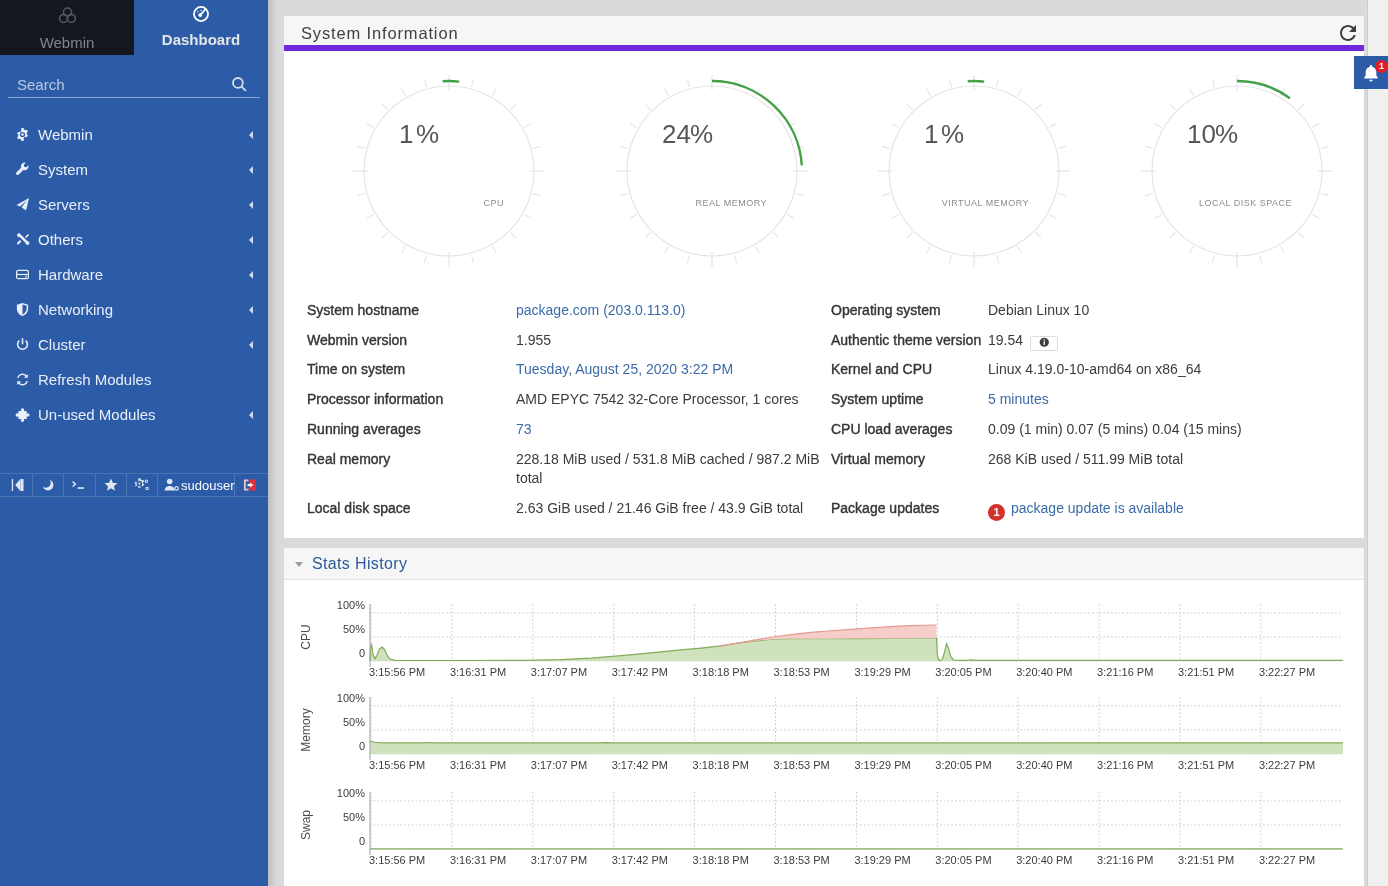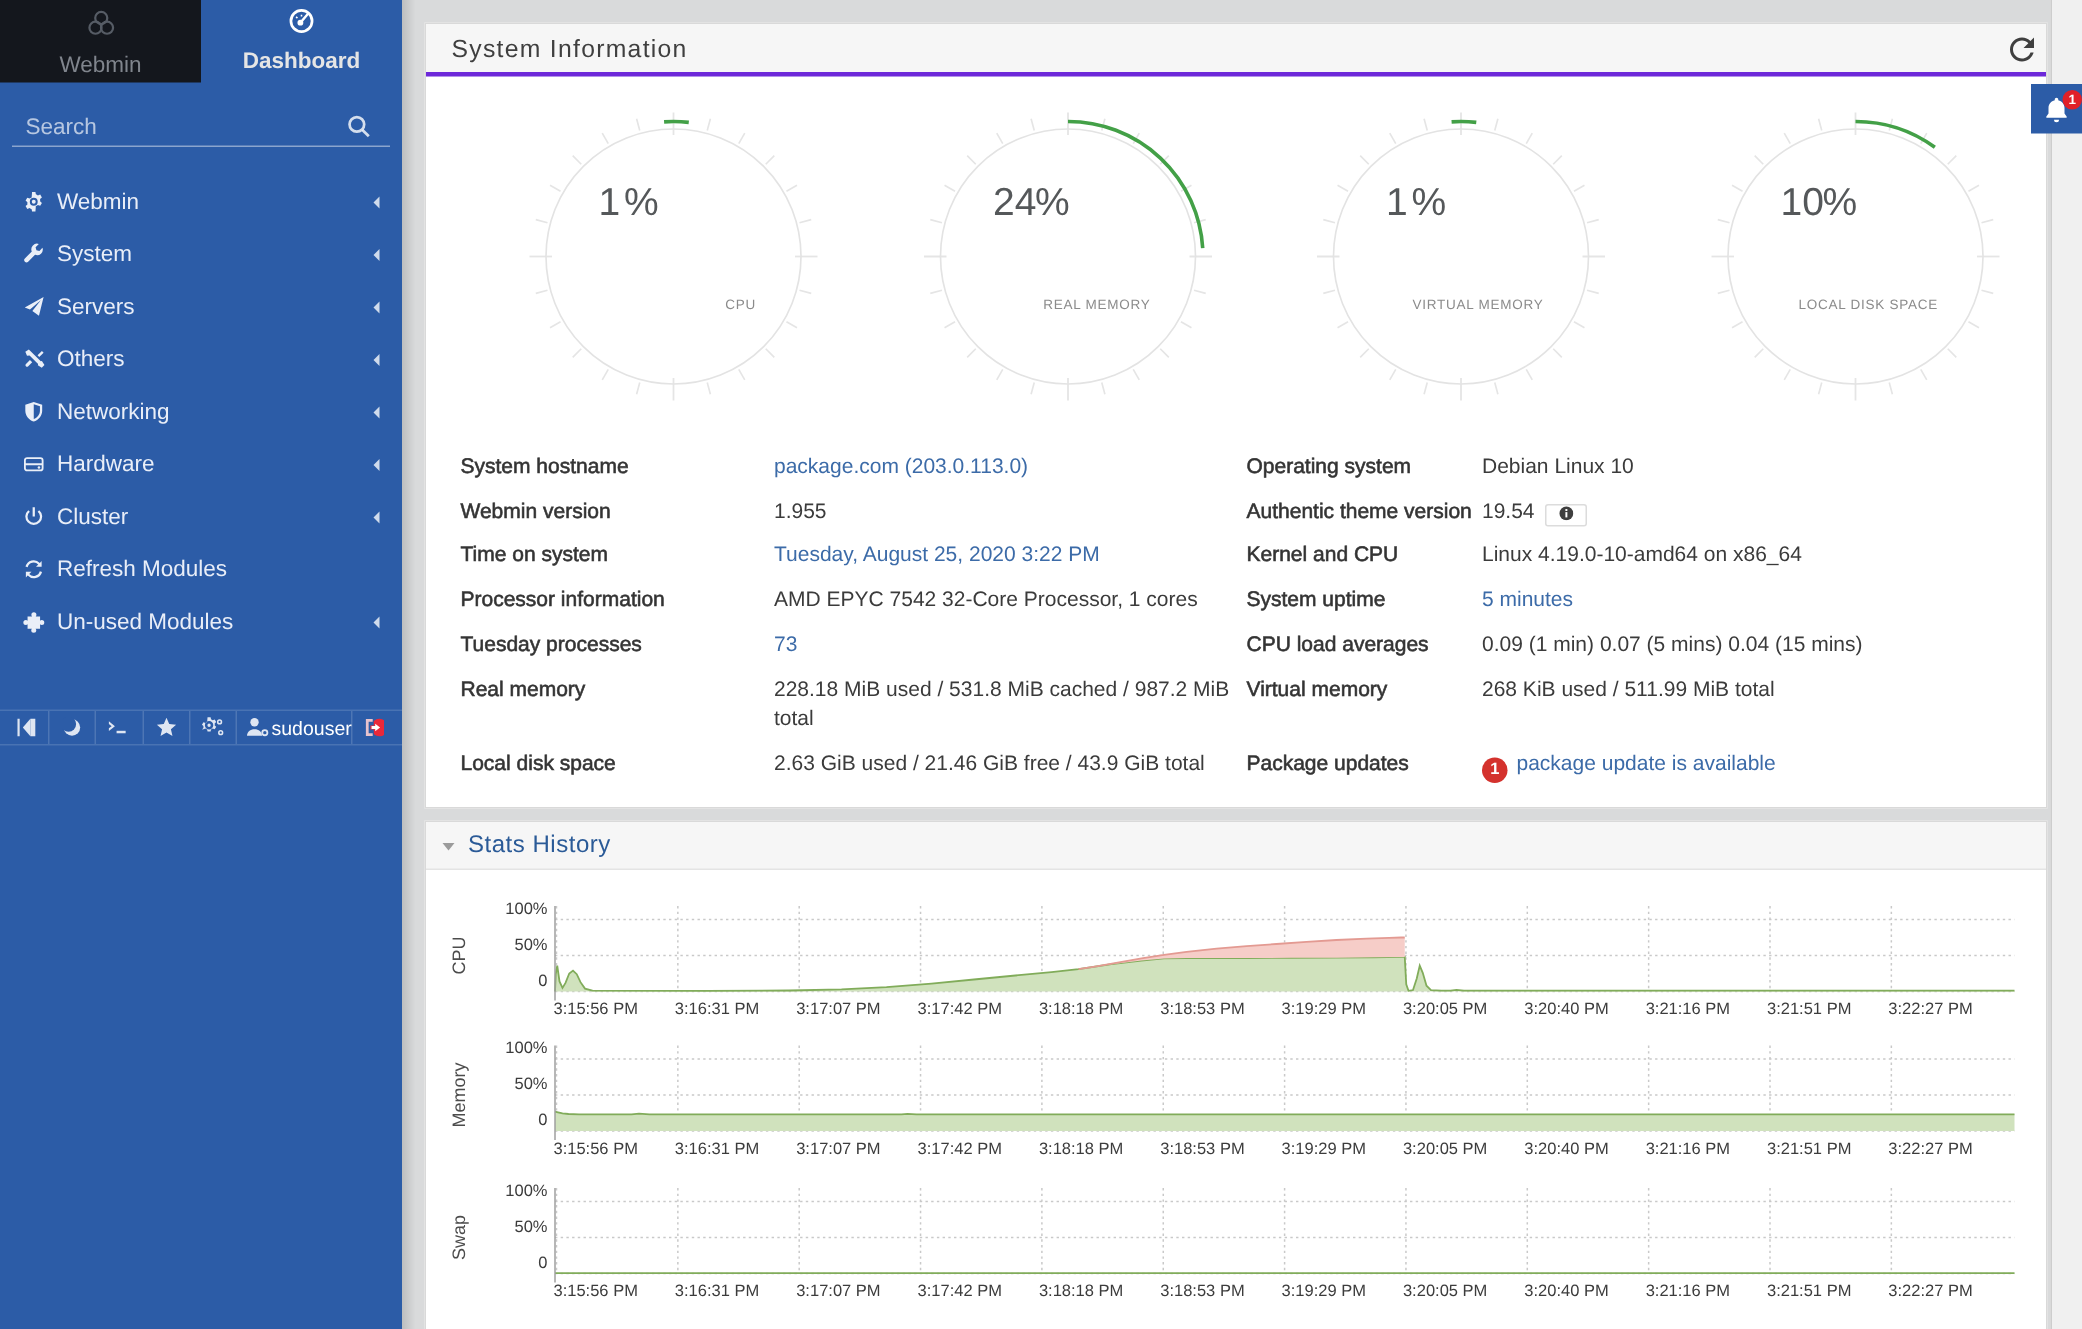--- a/index.html
+++ b/index.html
@@ -29,21 +29,21 @@
   border-top:1px solid rgba(255,255,255,.14); border-bottom:1px solid rgba(255,255,255,.14); }
 
 
 #main { position:absolute; left:268px; top:0; width:1120px; height:886px; background:#d9dadb; }
 #main:before { content:''; position:absolute; left:0; top:0; width:9px; height:886px;
   background:linear-gradient(to right, rgba(0,0,0,0.13), rgba(0,0,0,0)); }
 #scrolltrack { position:absolute; right:0; top:0; width:21px; height:886px; background:#f0f0f0;
   border-left:1px solid #cdcdcd; }
 .card { position:absolute; background:#fff; border:1px solid #d9d9d9; }
 #card1 { left:15px; top:15px; width:1082px; height:524px; }
-#card1 .chead { height:35px; background:#f6f6f6; border-bottom:3px solid #6d28d9;
+#card1 .chead { height:35px; background:#f6f6f6; border-bottom:6px solid #6d28d9;
   line-height:35px; padding-left:17px; font-size:16.5px; letter-spacing:0.85px; color:#3f3f3f; }
 #refreshbtn { position:absolute; right:4px; top:5px; line-height:0; }
 #card2 { left:15px; top:547px; width:1082px; height:345px; }
 #card2 .chead2 { height:32px; background:#f6f6f6; border-bottom:1px solid #e4e4e4;
   line-height:32px; padding-left:28px; font-size:16px; letter-spacing:0.35px; color:#2a5a97; position:relative; }
 #card2 .scaret { position:absolute; left:11px; top:14px; width:0; height:0;
   border-left:4.5px solid transparent; border-right:4.5px solid transparent;
   border-top:5px solid #9b9b9b; }
 
 
@@ -117,34 +117,34 @@
         </div>
 <div class="mitem">
           <svg class="micon" width="16" height="16" viewBox="0 0 16 16">
             <path fill="#eaeff8" d="M2 2.6 4.5 1l8.5 8.5.8-.2 1.8 2.8-1.9 1.9-2.8-1.8.2-.8L5 5.3l-1.8.2zM13.8 2.1l1.2 1.2-3.1 3.1-1.2-1.2zM2.3 11.5l3-3 1.6 1.6-3 3a1.15 1.15 0 0 1-1.6-1.6z"></path>
           </svg>
           <span class="mtext">Others</span>
           <span class="caret"></span>
         </div>
 <div class="mitem">
           <svg class="micon" width="16" height="16" viewBox="0 0 16 16">
-            <path fill="#eaeff8" d="M8 1 14 3v4.2c0 3.6-2.6 6.6-6 7.8-3.4-1.2-6-4.2-6-7.8V3zM8 2.7v10.5c2.6-1.1 4.4-3.4 4.4-6V4.1z" fill-rule="evenodd"></path>
-          </svg>
-          <span class="mtext">Networking</span>
-          <span class="caret"></span>
-        </div>
-<div class="mitem">
-          <svg class="micon" width="16" height="16" viewBox="0 0 16 16">
             <g fill="none" stroke="#eaeff8" stroke-width="1.3">
               <rect x="1.7" y="3.6" width="12.6" height="8.8" rx="1.6"></rect>
               <path d="M1.7 8h12.6"></path>
             </g>
             <circle cx="11.7" cy="10.3" r="0.9" fill="#eaeff8"></circle>
           </svg>
           <span class="mtext">Hardware</span>
+          <span class="caret"></span>
+        </div>
+<div class="mitem">
+          <svg class="micon" width="16" height="16" viewBox="0 0 16 16">
+            <path fill="#eaeff8" d="M8 1 14 3v4.2c0 3.6-2.6 6.6-6 7.8-3.4-1.2-6-4.2-6-7.8V3zM8 2.7v10.5c2.6-1.1 4.4-3.4 4.4-6V4.1z" fill-rule="evenodd"></path>
+          </svg>
+          <span class="mtext">Networking</span>
           <span class="caret"></span>
         </div>
 <div class="mitem">
           <svg class="micon" width="16" height="16" viewBox="0 0 16 16">
             <path fill="#eaeff8" d="M7.2 1.2h1.6v6.6H7.2zM4.1 3.3l1.1 1.2a4.4 4.4 0 1 0 5.6 0l1.1-1.2a6 6 0 1 1-7.8 0z"></path>
           </svg>
           <span class="mtext">Cluster</span>
           <span class="caret"></span>
         </div>
 <div class="mitem">
@@ -362,21 +362,21 @@
                 <rect x="7" y="3.6" width="2" height="2" fill="#fff"></rect>
               </svg></span></div>
 <div class="cell" style="left:23px;top:344px"><span class="lbl">Time on system</span></div>
 <div class="cell" style="left:232px;top:344px"><a class="lnk">Tuesday, August 25, 2020 3:22 PM</a></div>
 <div class="cell" style="left:547px;top:344px"><span class="lbl">Kernel and CPU</span></div>
 <div class="cell" style="left:704px;top:344px">Linux 4.19.0-10-amd64 on x86_64</div>
 <div class="cell" style="left:23px;top:374px"><span class="lbl">Processor information</span></div>
 <div class="cell" style="left:232px;top:374px">AMD EPYC 7542 32-Core Processor, 1 cores</div>
 <div class="cell" style="left:547px;top:374px"><span class="lbl">System uptime</span></div>
 <div class="cell" style="left:704px;top:374px"><a class="lnk">5 minutes</a></div>
-<div class="cell" style="left:23px;top:404px"><span class="lbl">Tuesday processes</span></div>
+<div class="cell" style="left:23px;top:404px"><span class="lbl">Running averages</span></div>
 <div class="cell" style="left:232px;top:404px"><a class="lnk">73</a></div>
 <div class="cell" style="left:547px;top:404px"><span class="lbl">CPU load averages</span></div>
 <div class="cell" style="left:704px;top:404px">0.09 (1 min) 0.07 (5 mins) 0.04 (15 mins)</div>
 <div class="cell" style="left:23px;top:434px"><span class="lbl">Real memory</span></div>
 <div class="cell" style="left:232px;top:434px">
             <div style="width:322px">228.18 MiB used / 531.8 MiB cached / 987.2 MiB total</div>
           </div>
 <div class="cell" style="left:547px;top:434px"><span class="lbl">Virtual memory</span></div>
 <div class="cell" style="left:704px;top:434px">268 KiB used / 511.99 MiB total</div>
 <div class="cell" style="left:23px;top:483px"><span class="lbl">Local disk space</span></div>

